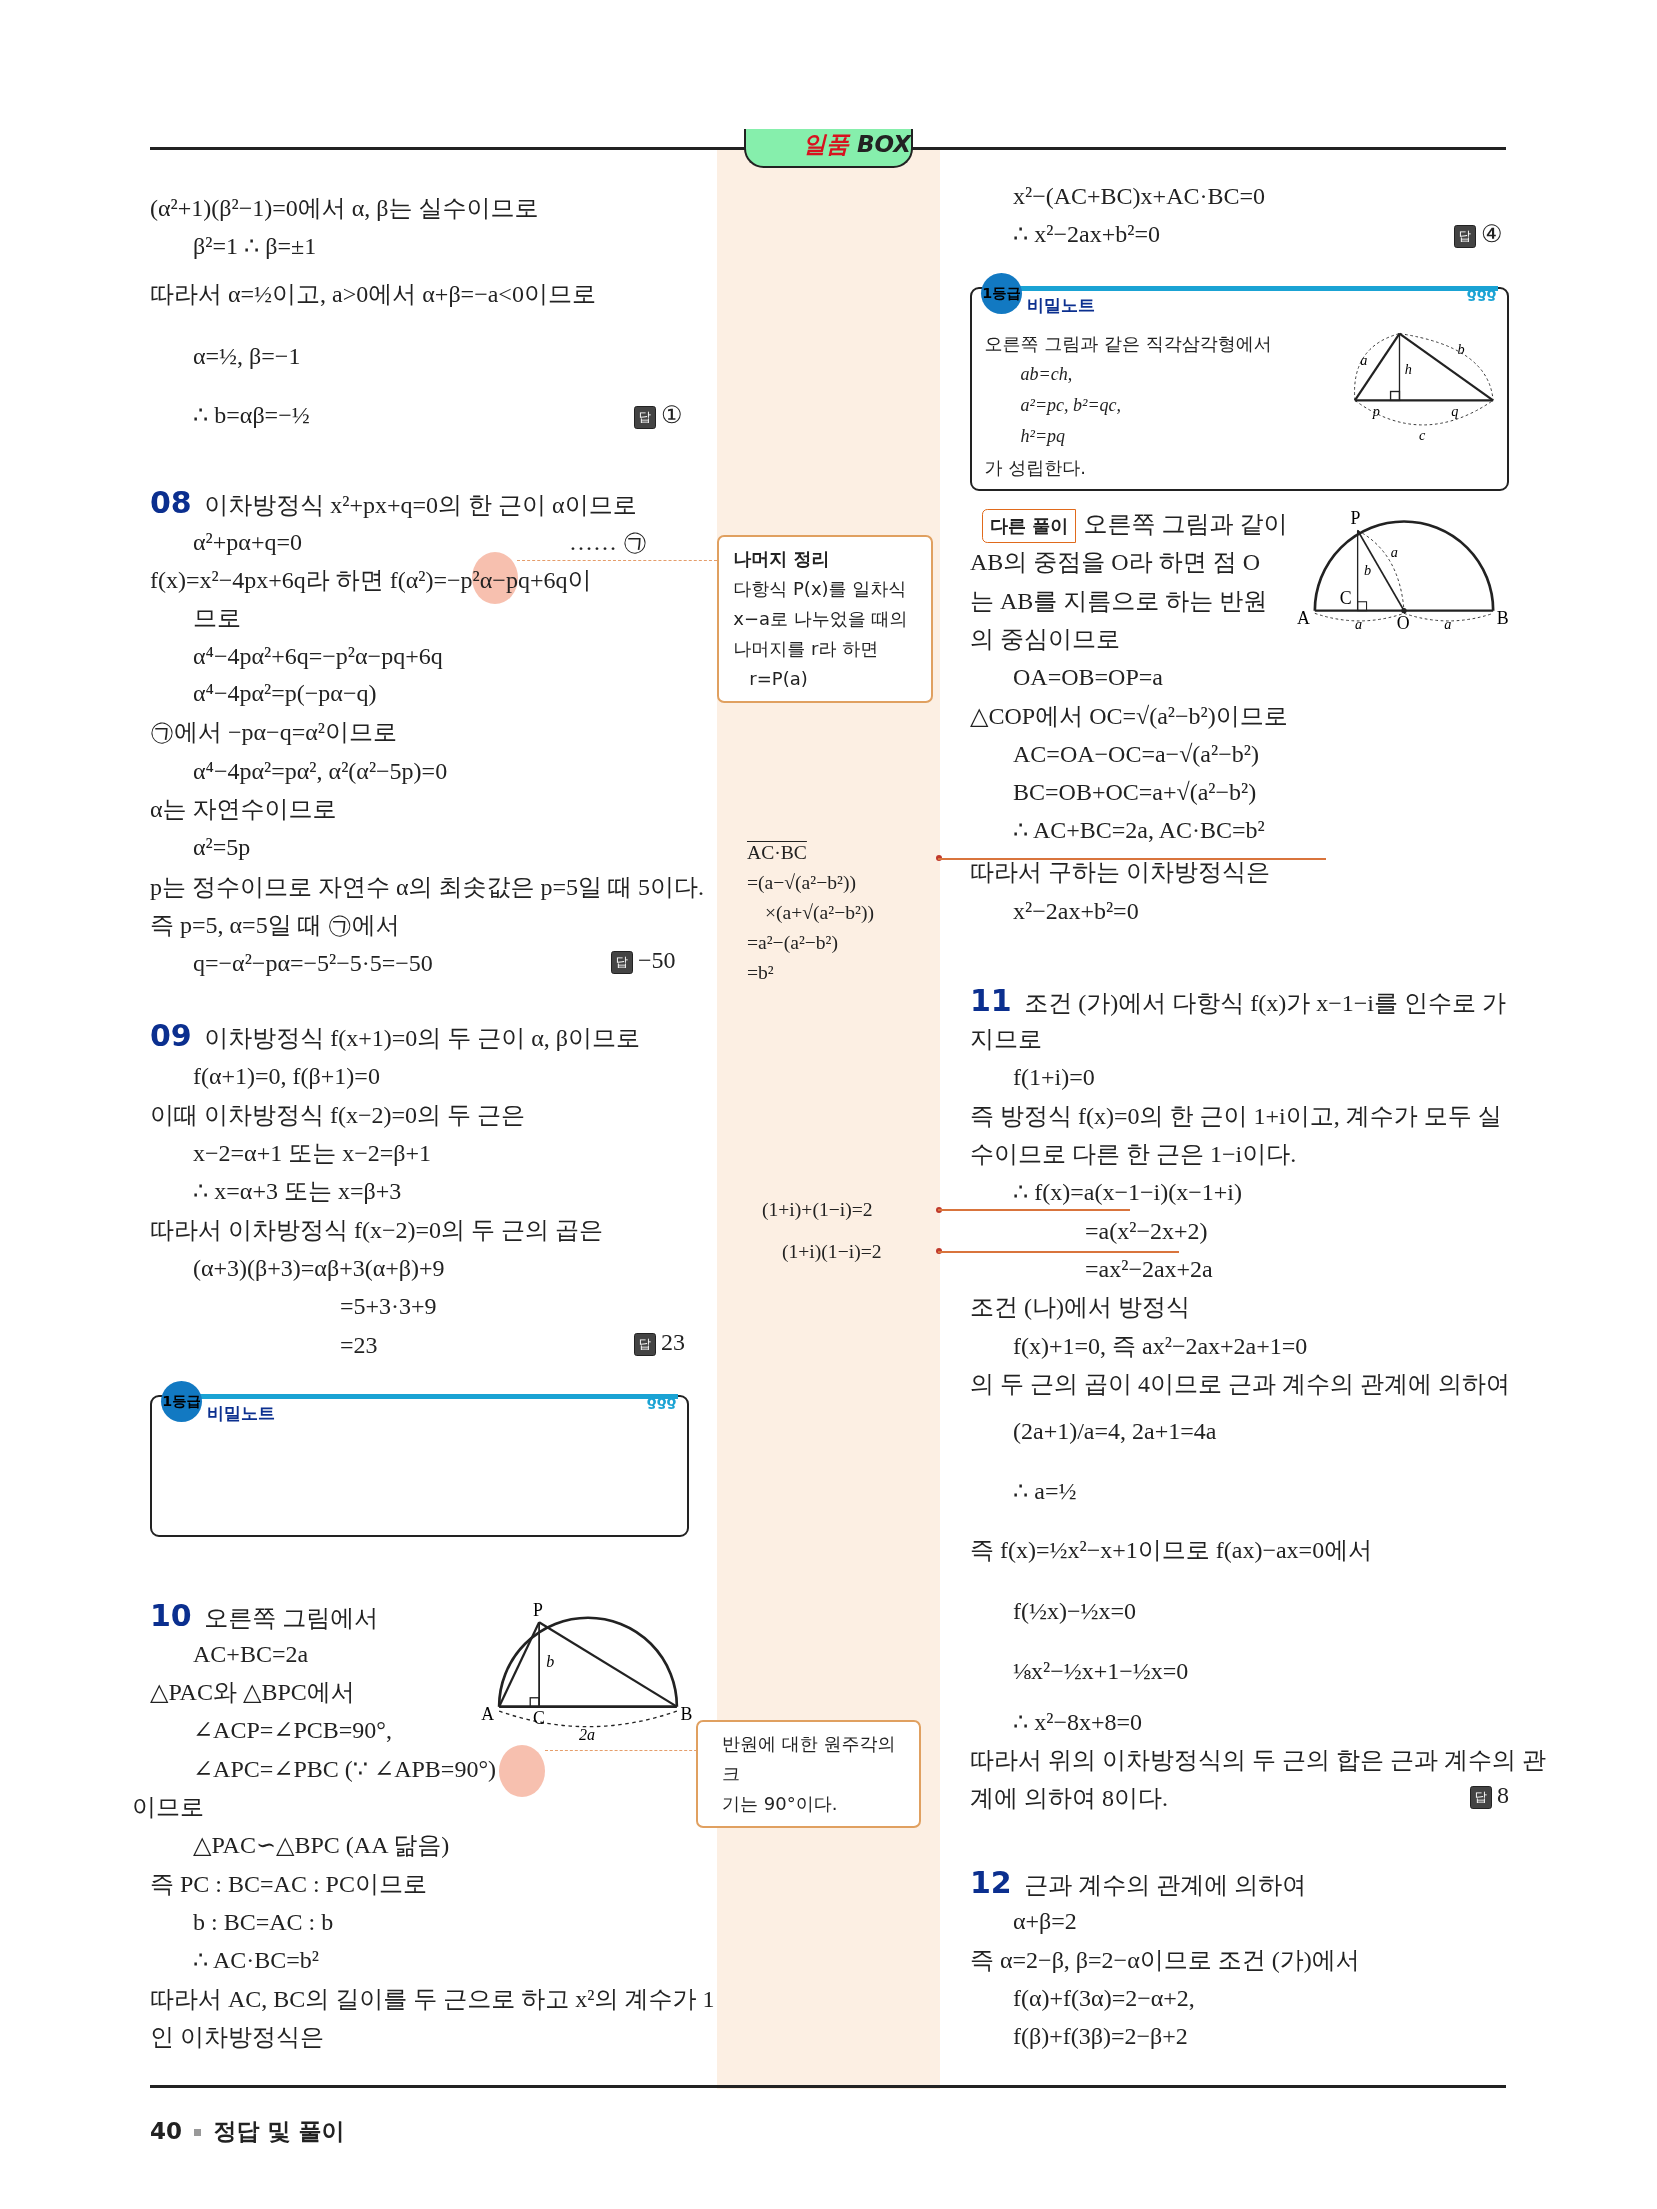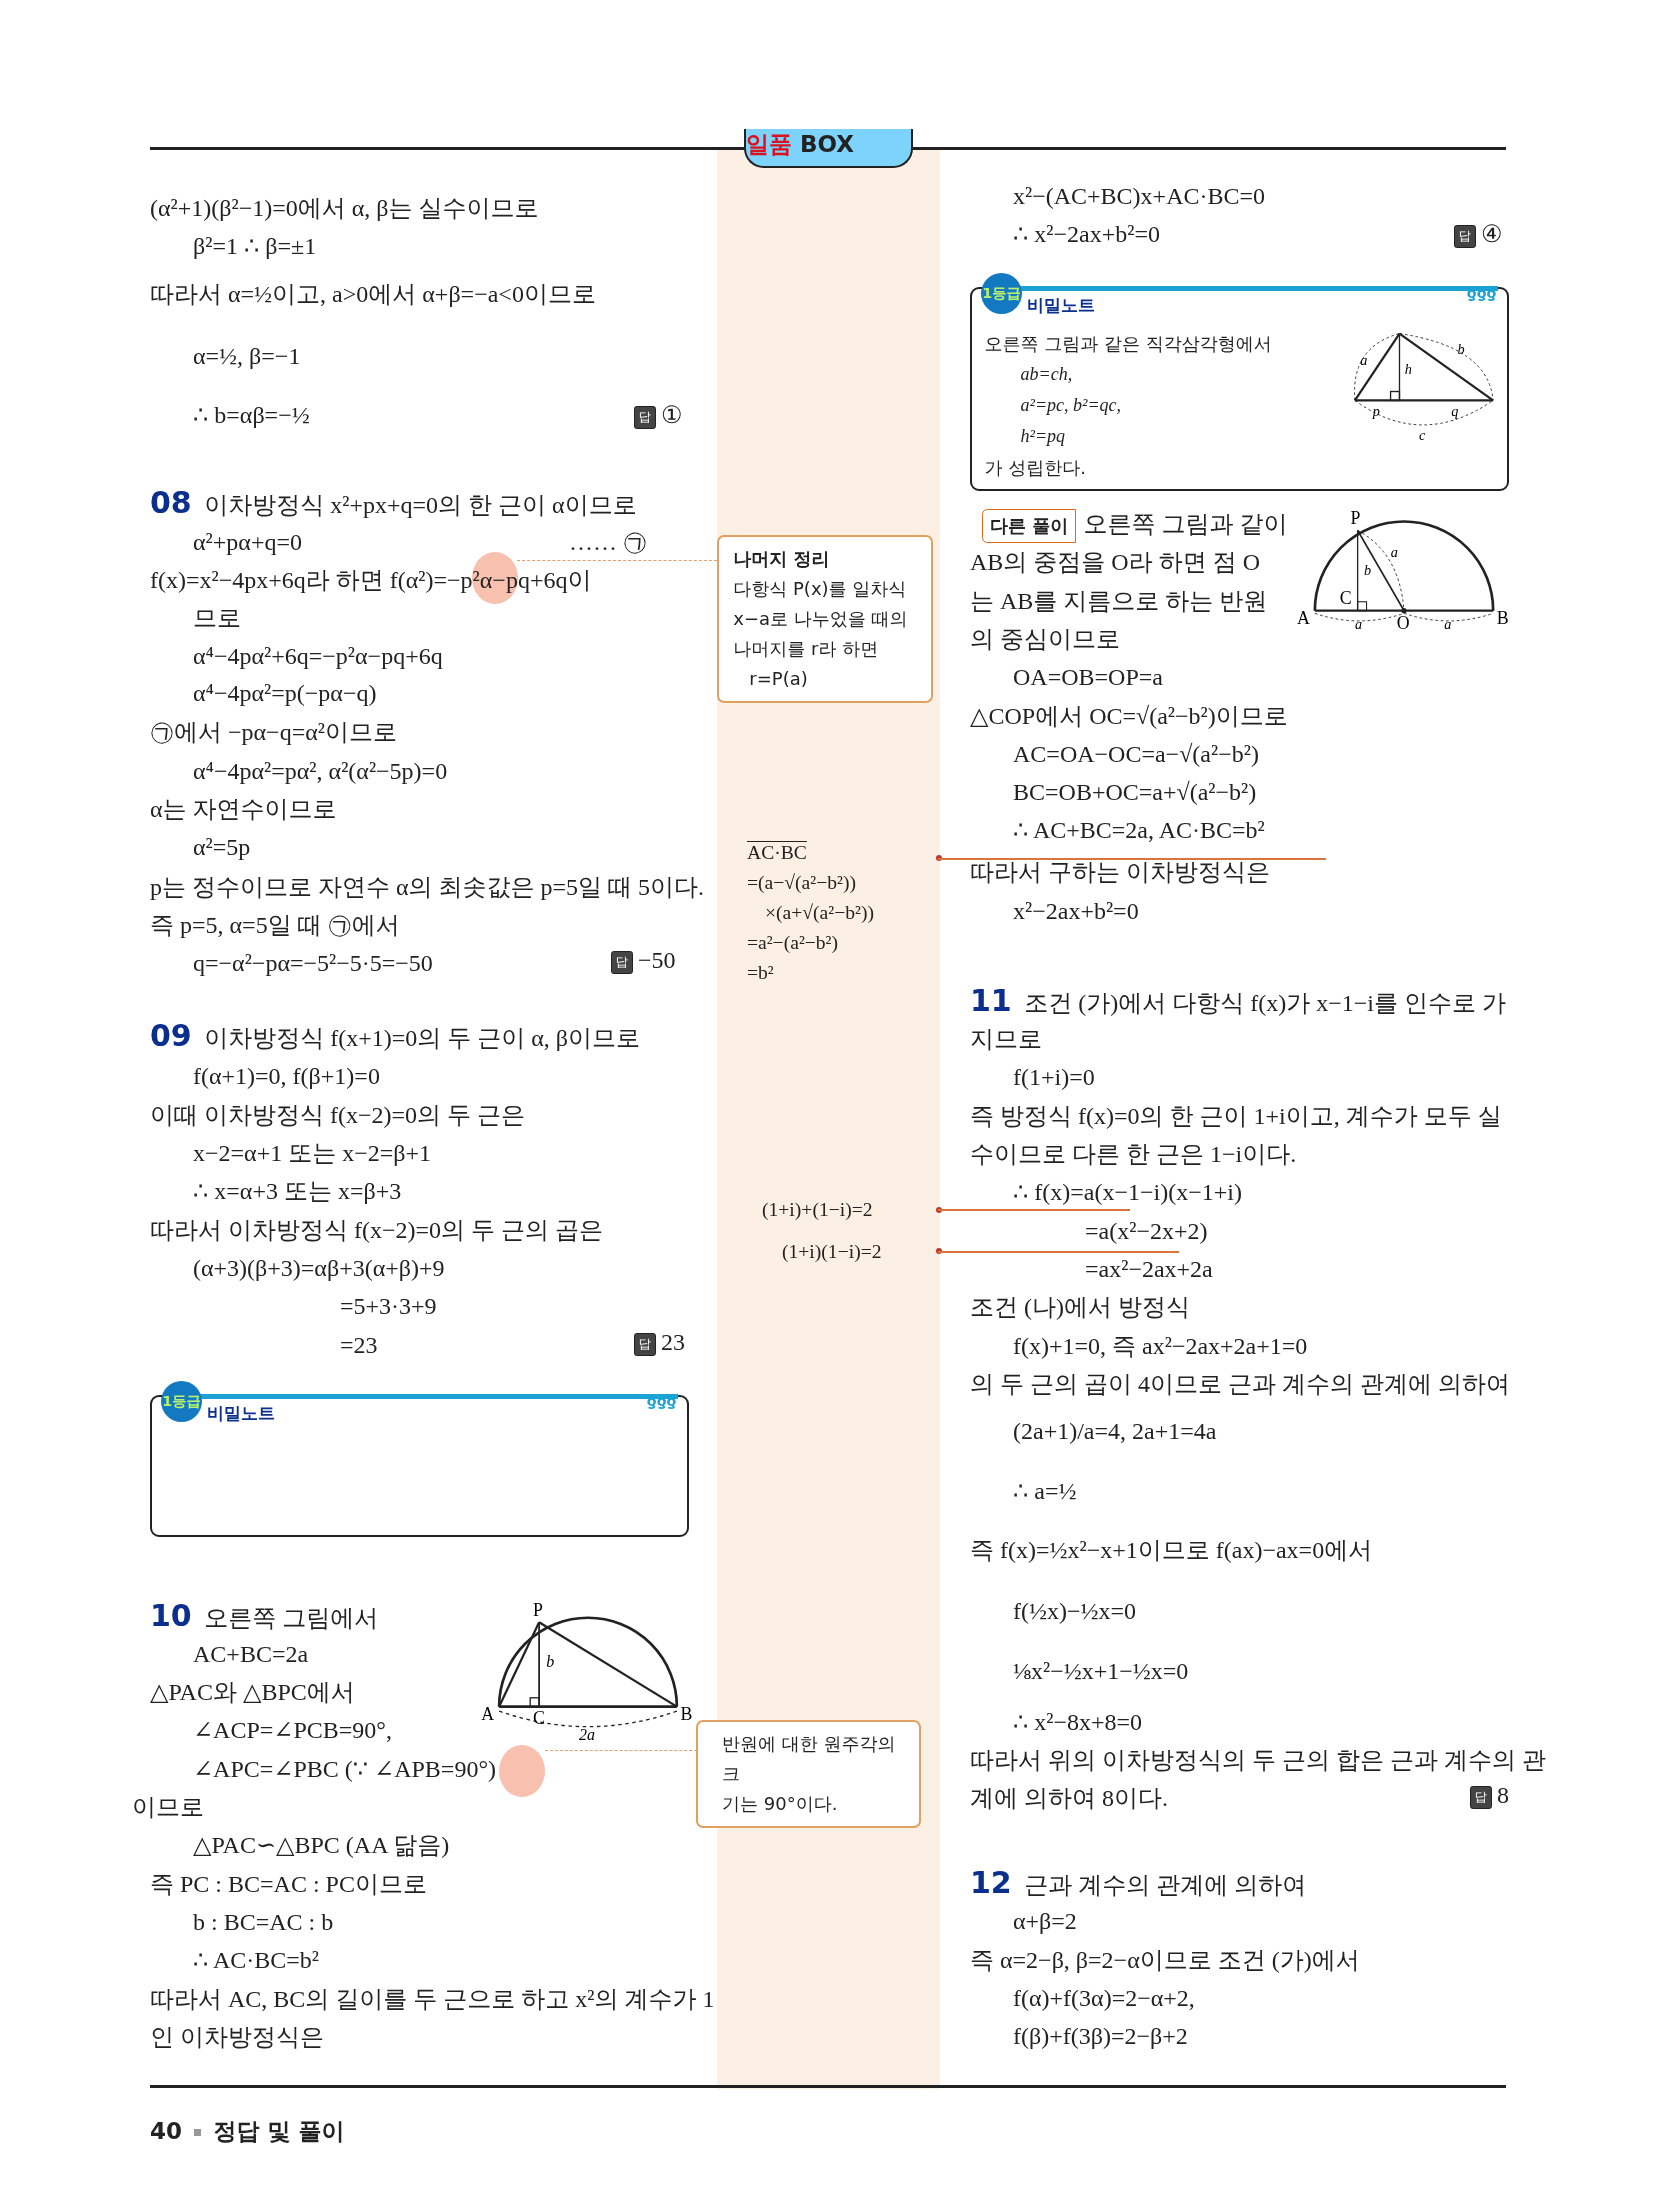--- a/index.html
+++ b/index.html
@@ -1,35 +1,35 @@
 <!DOCTYPE html>
 <html style="font-size:14.3px"><head>
 <meta charset="utf-8">
 <style>
   html,body{margin:0;padding:0;background:#fff;}
   body{width:1657px;height:2210px;position:relative;overflow:hidden;
        font-family:"Liberation Serif","DejaVu Serif",serif;color:#222;font-size:24px;}
   .abs{position:absolute;}
   .col-mid-bg{position:absolute;left:717px;top:149px;width:223px;height:1940px;background:#fcefe3;}
   .rule{position:absolute;height:2.7px;background:#222;}
-  .header-tab{position:absolute;left:744px;top:129px;width:165px;height:37px;background:#7dd3fc;
-      border:2.7px solid #222;border-top:none;border-radius:0 0 19.6px 19.6px;text-align:left;
-      font-family:"DejaVu Sans",sans-serif;font-weight:bold;font-size:23px;line-height:30px;}
+  .header-tab{position:absolute;left:744px;top:129px;width:165px;height:37px;background:#86efac;
+      border:2.7px solid #222;border-top:none;border-radius:0 0 19.6px 19.6px;text-align:right;
+      font-family:"DejaVu Sans",sans-serif;font-weight:bold;font-size:23px;line-height:30px;font-style:italic;}
   .header-tab .red{color:#d8121f;}
   .line{position:absolute;white-space:nowrap;line-height:32px;}
   .num{font-family:"DejaVu Sans",sans-serif;font-weight:bold;color:#0b2f8f;font-size:30px;margin-right:12.5px;}
   .ind{padding-left:43px;}
   .ans{position:absolute;white-space:nowrap;}
   .ansbox{display:inline-block;width:19.6px;height:21.4px;border:1.8px solid #222;border-radius:2.7px;
       background:#444;color:#fff;font-size:12.5px;line-height:19.6px;text-align:center;vertical-align:middle;margin-right:5.3px;font-family:"DejaVu Sans",sans-serif;}
   .ol{text-decoration:overline;}
   .note{position:absolute;border:2.2px solid #222;border-radius:9px;background:#fff;}
   .note-topbar{position:absolute;left:36px;right:9px;top:-2.7px;height:4.5px;background:#1aa3d4;}
   .note-badge{position:absolute;left:9px;top:-16px;width:41px;height:41px;border-radius:50%;
-      background:#1279c2;color:#bef264;font-family:"DejaVu Sans",sans-serif;font-weight:bold;font-size:14.3px;
+      background:#1279c2;color:#000000;font-family:"DejaVu Sans",sans-serif;font-weight:bold;font-size:14.3px;
       text-align:center;line-height:41px;}
   .note-title{position:absolute;left:55px;top:5.3px;font-family:"DejaVu Sans",sans-serif;font-weight:bold;font-size:17px;color:#0b2f8f;}
   .note-deco{position:absolute;right:10.7px;top:-3.6px;font-family:"DejaVu Sans",sans-serif;font-size:14.3px;color:#1aa3d4;font-weight:bold;}
   .note-body{position:absolute;left:12.5px;top:39px;font-family:"DejaVu Sans",sans-serif;font-size:18px;line-height:32px;}
   .side{position:absolute;background:#fff;border:2.2px solid #e0a060;border-radius:7.1px;
       font-family:"DejaVu Sans",sans-serif;font-size:18px;line-height:30px;padding:7.1px 14.3px;}
   .side-title{font-weight:bold;}
   .hl{position:absolute;border-radius:50%;background:rgba(240,140,110,.55);}
   .dash{position:absolute;border-top:1.8px dashed #e59d6a;}
   .conn{position:absolute;height:1.8px;background:#d9743c;}

